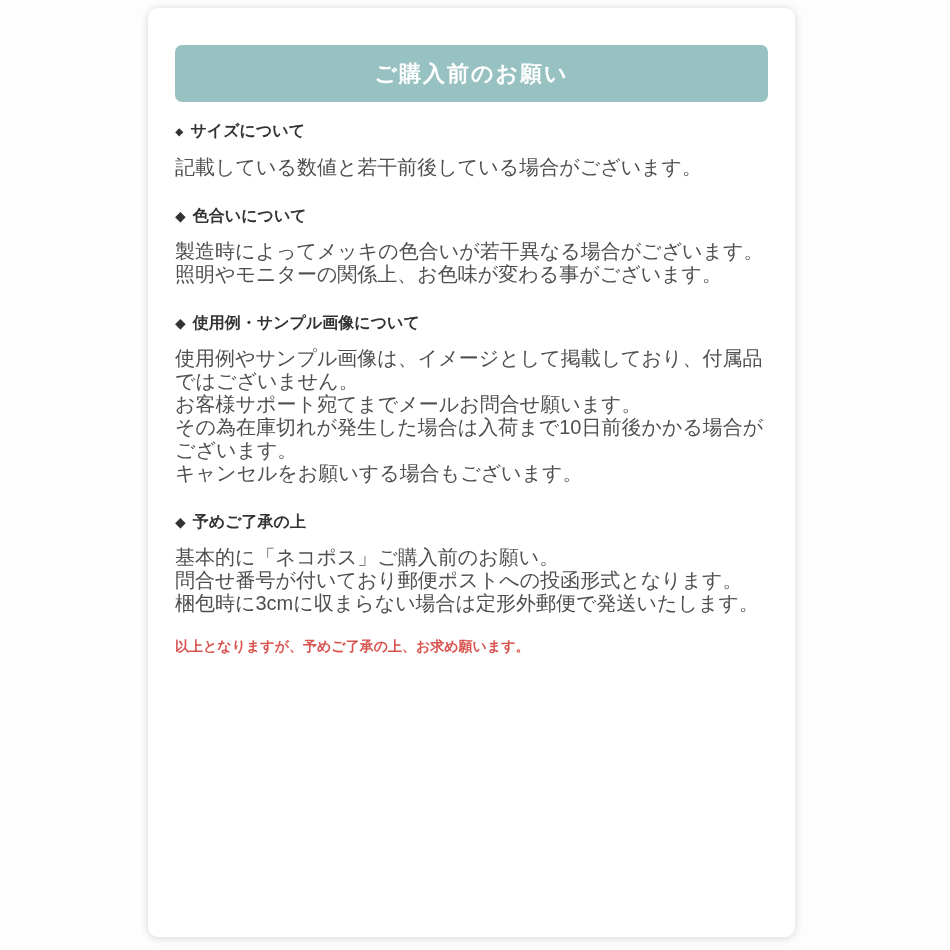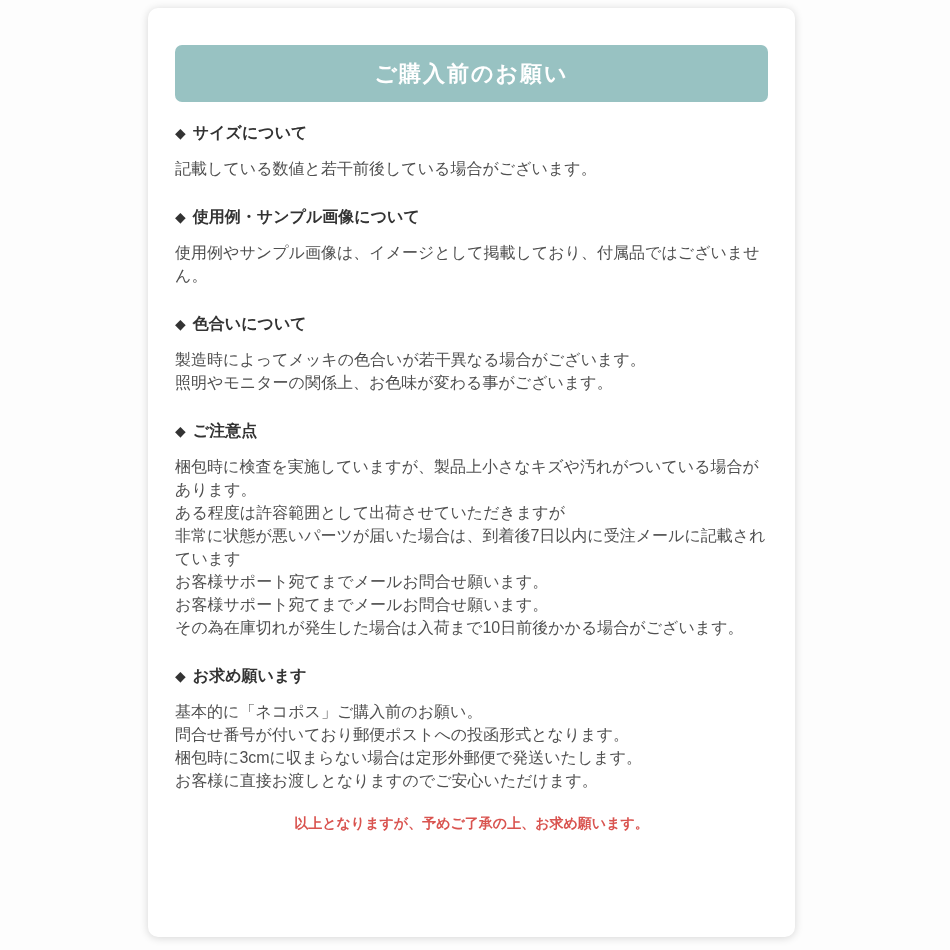--- a/index.html
+++ b/index.html
@@ -39,33 +39,33 @@
     font-weight: bold;
     letter-spacing: 2px;
   }
   .sec-heading {
     margin: 28px 0 15px 0;
     font-size: 16px;
     line-height: 17px;
     font-weight: bold;
     color: #333333;
   }
-  .notice-section:first-of-type .sec-heading { margin-top: 22px; }
+  .notice-section:first-of-type .sec-heading { margin-top: 22px; font-family: Liberation Mono, monospace; }
   .diamond {
     font-size: 14px;
     margin-right: 7px;
     color: #333333;
   }
   .sec-line {
     margin: 0;
-    font-size: 16px;
+    font-size: 20px;
     line-height: 23px;
     color: #4f4f4f;
   }
-  .footer-warning { margin-top: 20px; text-align: center; }
+  .footer-warning { margin-top: 20px; }
   .warning-line {
     margin: 0;
     font-size: 14px;
     line-height: 23px;
     font-weight: bold;
     color: #d9534f;
   }
 </style>
 </head>
 <body>
@@ -76,49 +76,42 @@
     <div class="title-banner">
       <span class="title-text">ご購入前のお願い</span>
     </div>
 
     <section class="notice-section">
       <h2 class="sec-heading"><span class="diamond">◆</span><span>サイズについて</span></h2>
       <p class="sec-line">記載している数値と若干前後している場合がございます。</p>
     </section>
 
     <section class="notice-section">
-      <h2 class="sec-heading"><span class="diamond">◆</span><span>使用例・サンプル画像について</span></h2>
-      <p class="sec-line">使用例やサンプル画像は、イメージとして掲載しており、付属品ではございません。</p>
-    </section>
-
-    <section class="notice-section">
       <h2 class="sec-heading"><span class="diamond">◆</span><span>色合いについて</span></h2>
       <p class="sec-line">製造時によってメッキの色合いが若干異なる場合がございます。</p>
       <p class="sec-line">照明やモニターの関係上、お色味が変わる事がございます。</p>
     </section>
 
     <section class="notice-section">
-      <h2 class="sec-heading"><span class="diamond">◆</span><span>ご注意点</span></h2>
-      <p class="sec-line">梱包時に検査を実施していますが、製品上小さなキズや汚れがついている場合があります。</p>
-      <p class="sec-line">ある程度は許容範囲として出荷させていただきますが</p>
-      <p class="sec-line">非常に状態が悪いパーツが届いた場合は、到着後7日以内に受注メールに記載されています</p>
-      <p class="sec-line">お客様サポート宛てまでメールお問合せ願います。</p>
+      <h2 class="sec-heading"><span class="diamond">◆</span><span>使用例・サンプル画像について</span></h2>
+      <p class="sec-line">使用例やサンプル画像は、イメージとして掲載しており、付属品ではございません。</p>
     </section>
+
 
     <section class="notice-section">
       <p class="sec-line">お客様サポート宛てまでメールお問合せ願います。</p>
       <p class="sec-line">その為在庫切れが発生した場合は入荷まで10日前後かかる場合がございます。</p>
+      <p class="sec-line">キャンセルをお願いする場合もございます。</p>
     </section>
 
     <section class="notice-section">
-      <h2 class="sec-heading"><span class="diamond">◆</span><span>お求め願います</span></h2>
+      <h2 class="sec-heading"><span class="diamond">◆</span><span>予めご了承の上</span></h2>
       <p class="sec-line">基本的に「ネコポス」ご購入前のお願い。</p>
       <p class="sec-line">問合せ番号が付いており郵便ポストへの投函形式となります。</p>
       <p class="sec-line">梱包時に3cmに収まらない場合は定形外郵便で発送いたします。</p>
-      <p class="sec-line">お客様に直接お渡しとなりますのでご安心いただけます。</p>
     </section>
 
     <div class="footer-warning">
       <p class="warning-line">以上となりますが、予めご了承の上、お求め願います。</p>
     </div>
 
   </div>
 </div>
 
 </body></html>

